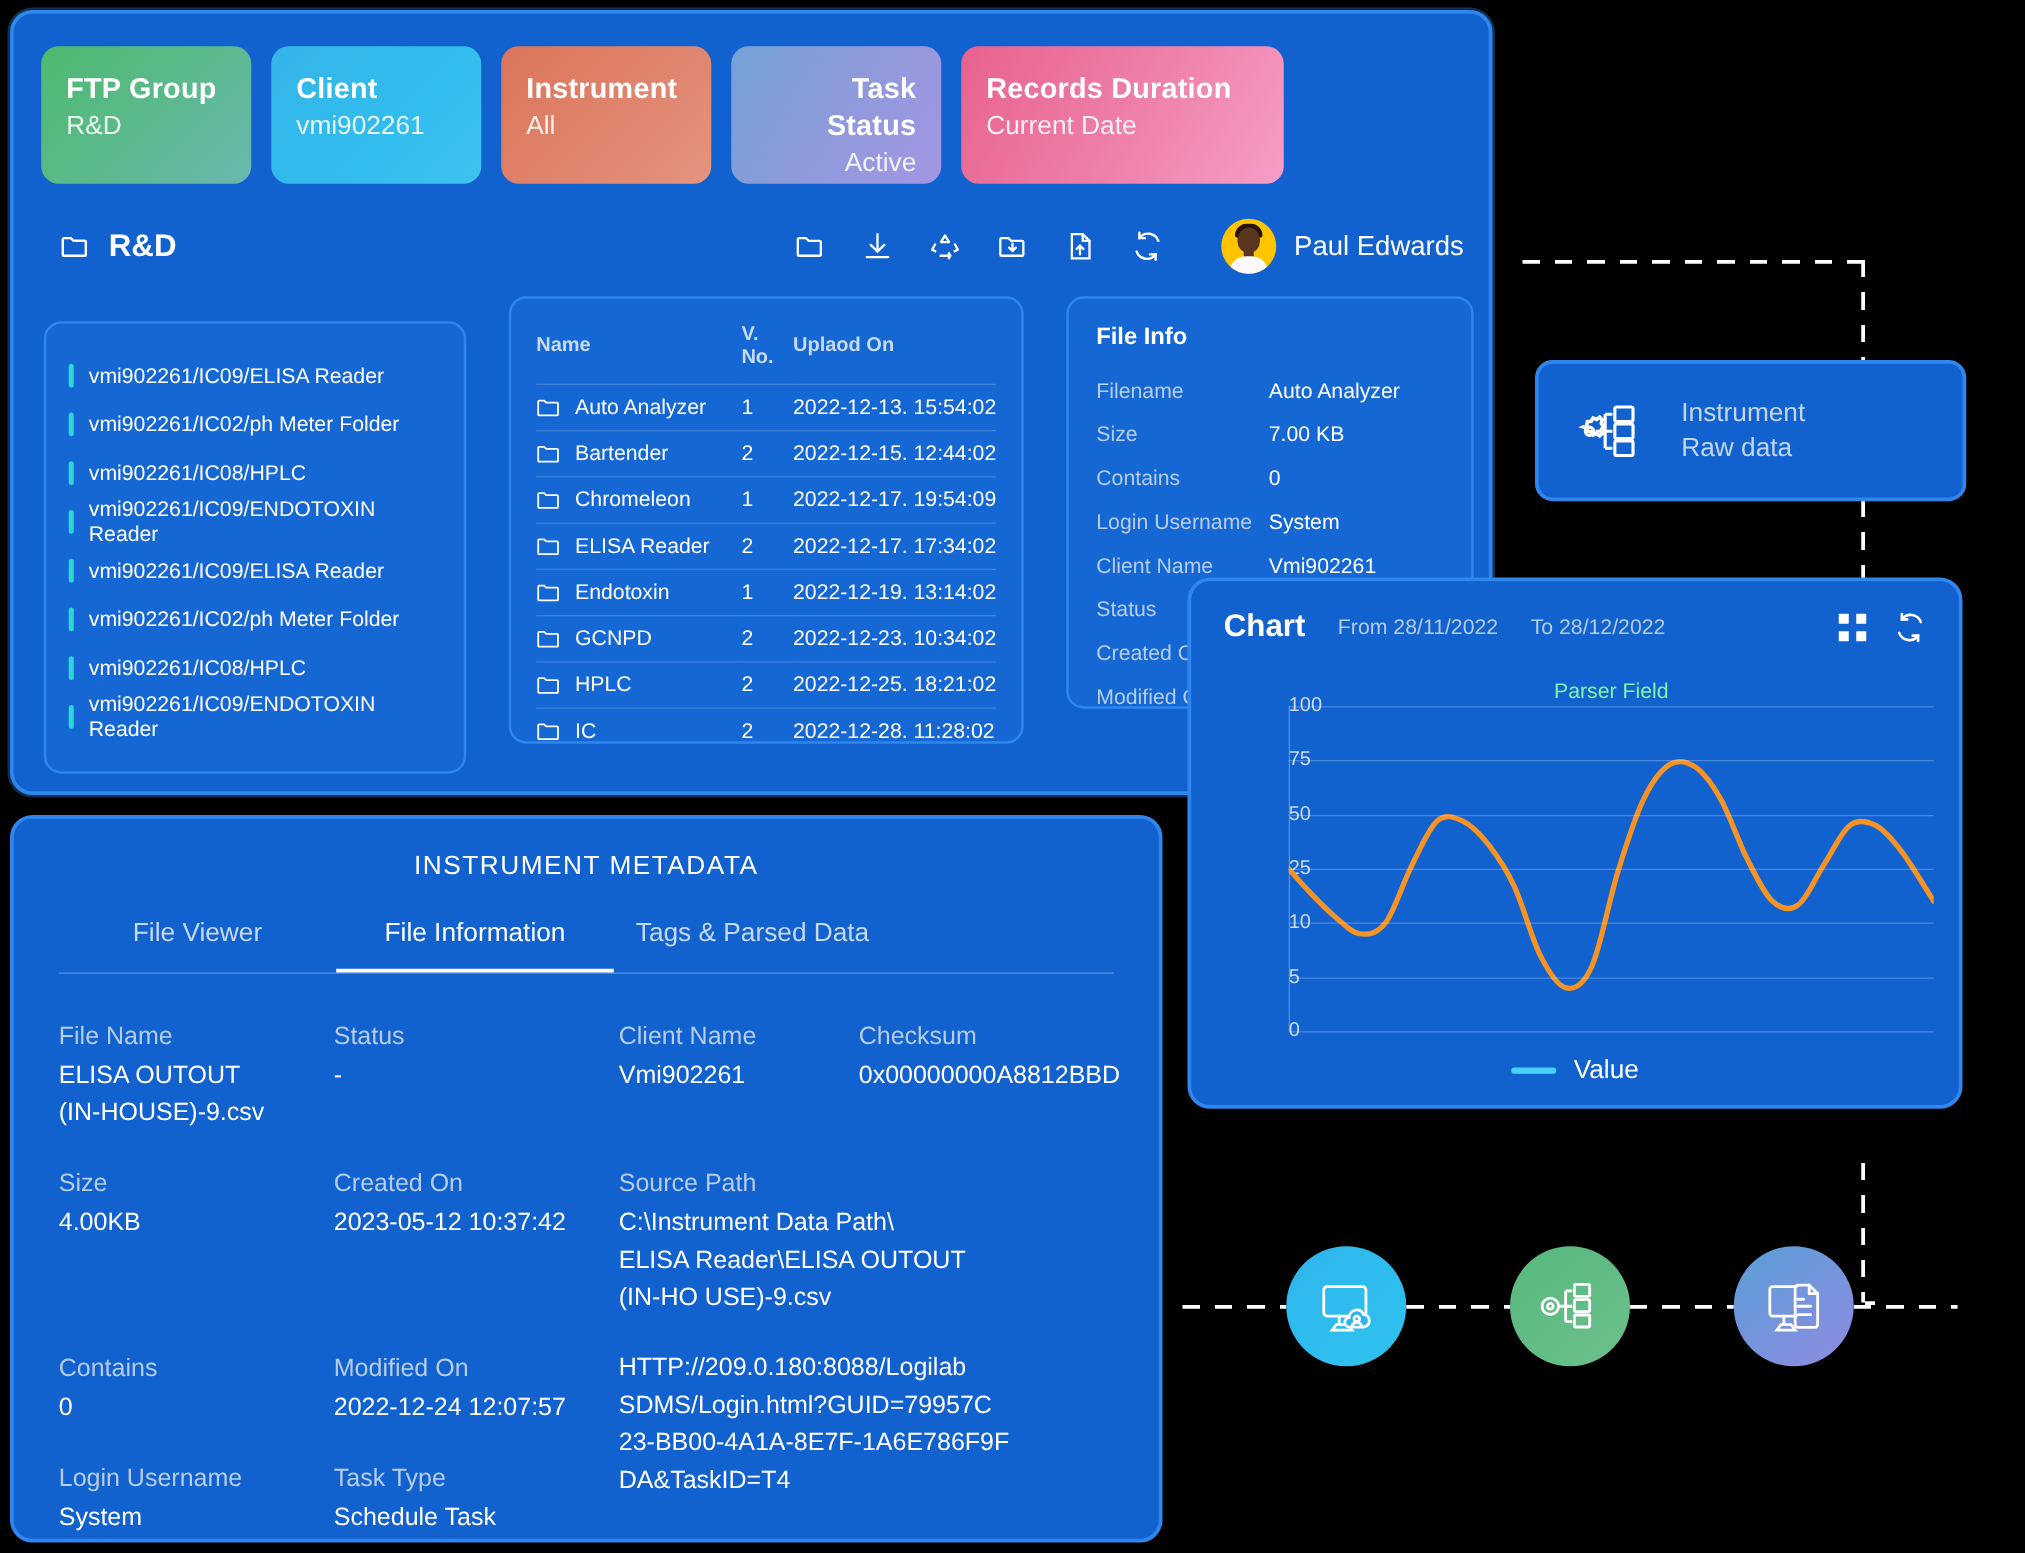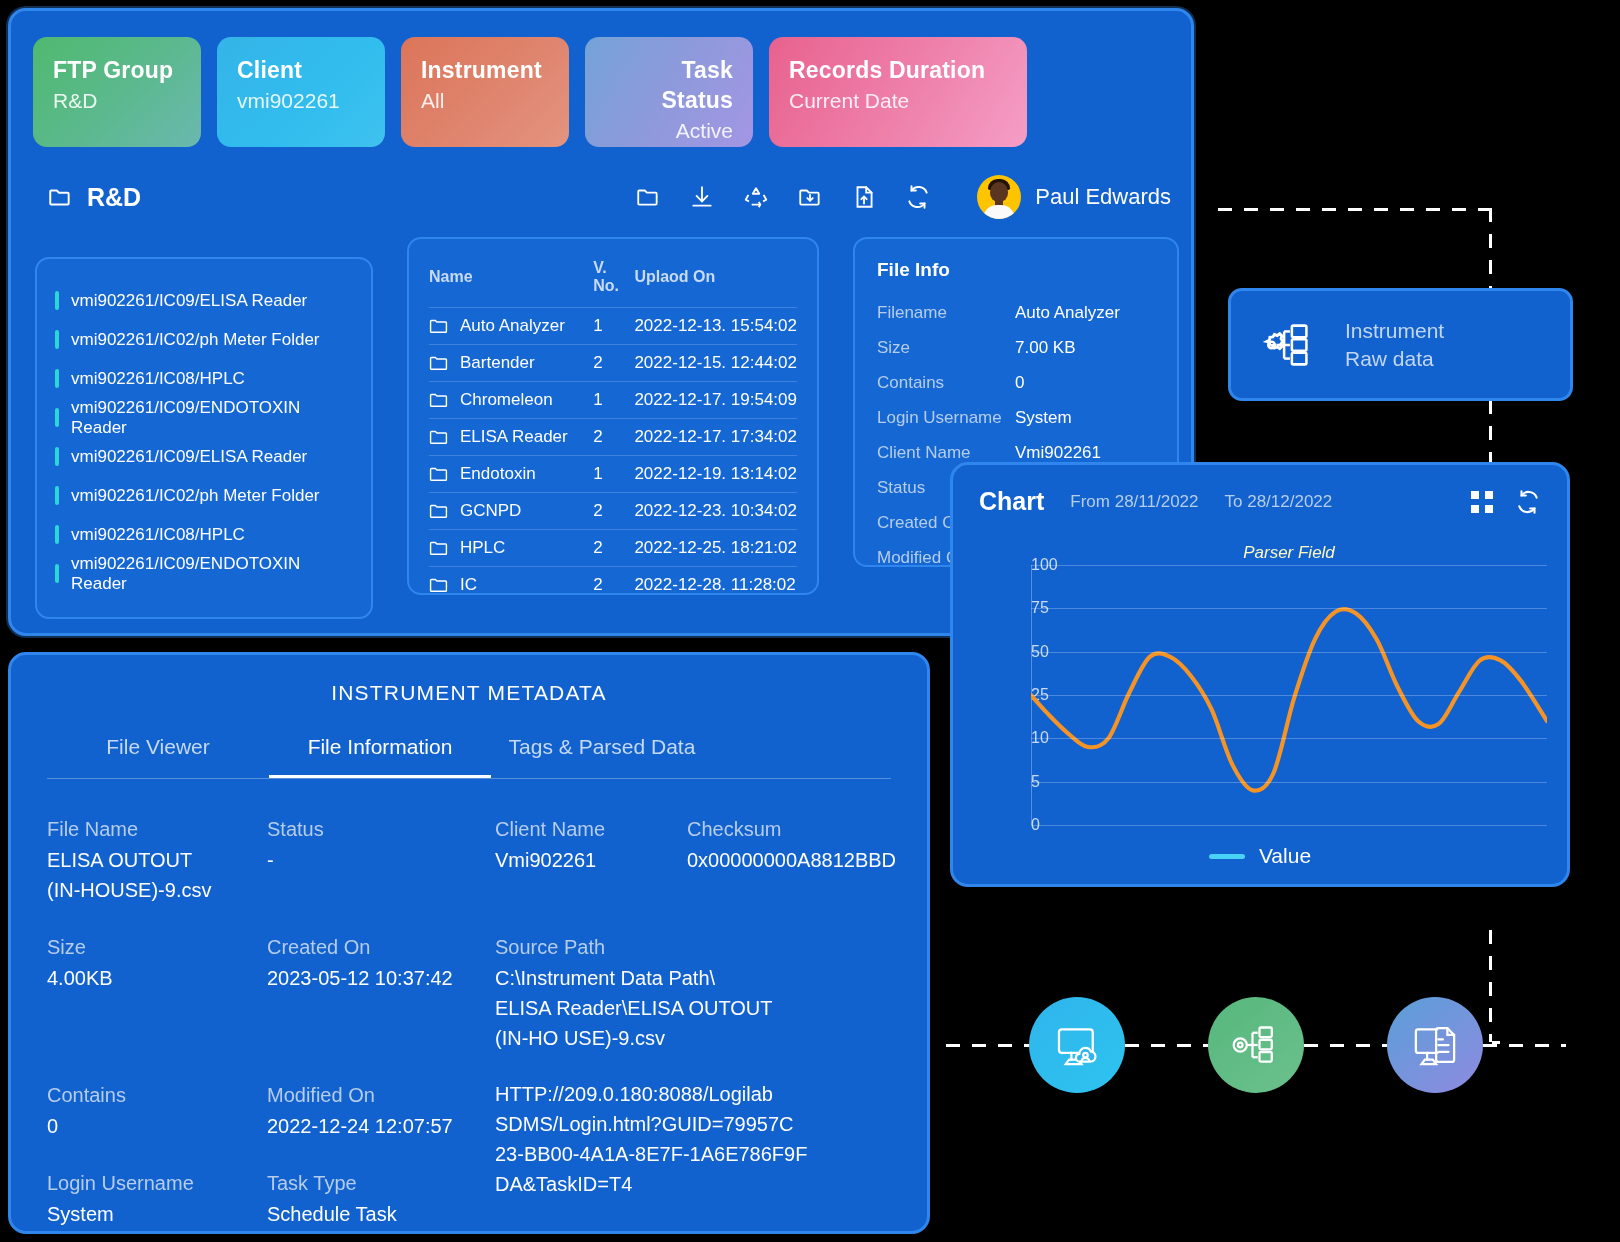--- a/index.html
+++ b/index.html
@@ -109,21 +109,21 @@
   .crange { color:#b6cdea; font-size: 17px; }
   .chead-tools { margin-left:auto; display:flex; align-items:center; gap: 22px; }
   .grid-dots { display:grid; grid-template-columns: 8px 8px; grid-gap: 6px; }
   .grid-dots i { width:8px; height:8px; background:#fff; display:block; }
 
   .plotwrap { position:absolute; left: 26px; top: 100px; width: 568px; height: 260px; }
   .ylab { position:absolute; right: 100%; transform: translateY(-50%); color:#c9dbf2; font-size:16px; padding-right: 10px; }
   .plot { position:absolute; left: 52px; top: 0; right: 0; bottom: 0; }
   .gline { position:absolute; left:0; right:0; height:1px; background: rgba(255,255,255,.25); }
   .yaxis { position:absolute; left: 52px; top: 0; bottom: 0; width: 1px; background: rgba(255,255,255,.3); }
-  .ptitle { position:absolute; left: 52px; right:0; top: -22px; text-align:center; color:#fef9c3; font-size: 17px; font-style: italic; }
+  .ptitle { position:absolute; left: 52px; right:0; top: -22px; text-align:center; color:#86efac; font-size: 17px; }
   .legend { position:absolute; left:0; right:0; bottom: 16px; display:flex; justify-content:center; align-items:center; gap: 14px; }
   .legend .swatch { width: 36px; height: 5px; border-radius: 3px; background: #49d2f7; }
   .legend .ltxt { color:#fff; font-size: 21px; }
 
   
   .rawbox {
     position:absolute; left: 1228px; top: 288px; width: 345px; height: 113px;
     background:#1161cf; border:3px solid #2f86ec; border-radius: 14px;
     display:flex; align-items:center; gap: 26px; padding: 0 26px;
   }

